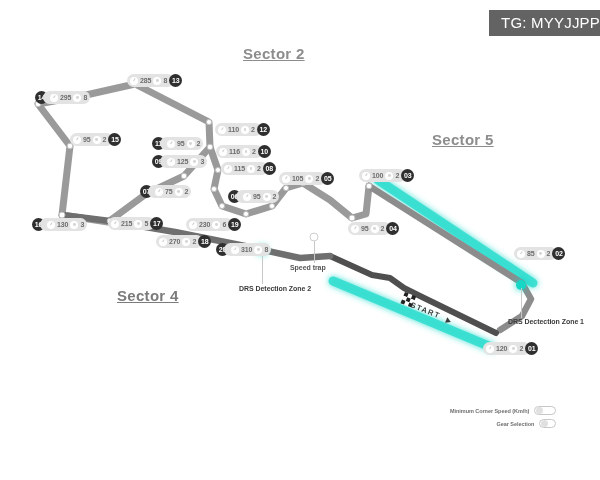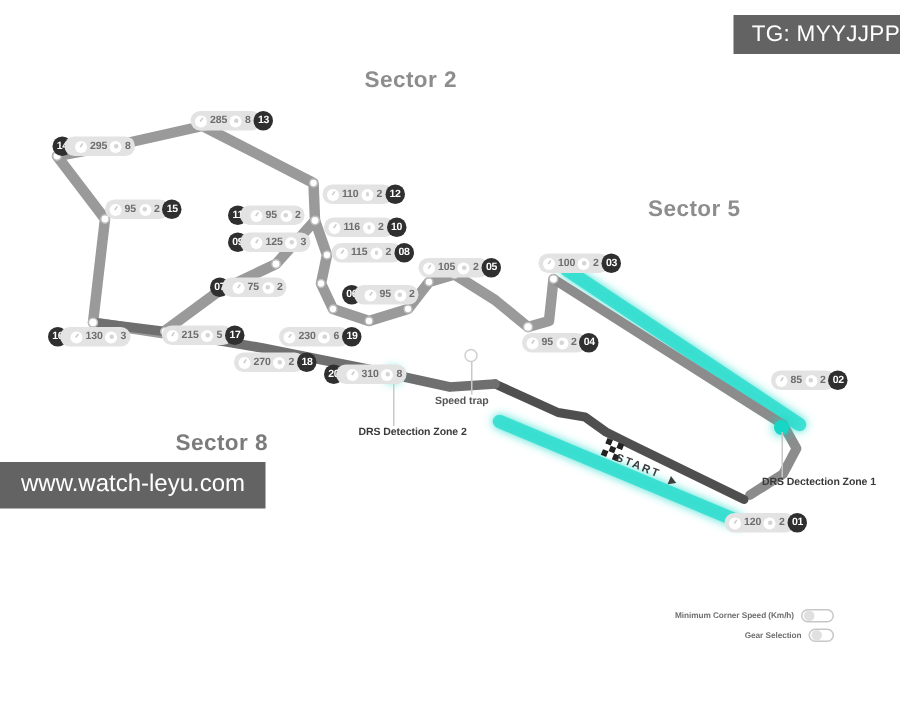--- a/index.html
+++ b/index.html
@@ -56,20 +56,21 @@
 
   
   .sector-label {
     position: absolute;
     font-size: 15px;
     font-weight: bold;
     color: #8d8d8d;
     letter-spacing: .3px;
     white-space: nowrap;
     z-index: 40;
+    text-decoration: underline;
   }
   #sector-2-label { left: 243px; top: 45px; }
   #sector-1-label { left: 432px; top: 131px; }
   #sector-3-label { left: 117px; top: 287px; color: #7b7b7b; }
 
   
   #track-svg {
     position: absolute;
     left: 0;
     top: 0;
@@ -347,25 +348,24 @@
       <rect x="8" y="8" width="4" height="4" fill="#222"></rect>
     </g>
   </svg>
 
   <div class="leader-line" style="left:262px; top:252px; height:32px;"></div>
   <div class="leader-line" style="left:314px; top:241px; height:22px;"></div>
   <div class="leader-line" style="left:521px; top:288px; height:30px;"></div>
 
   <div id="tag-badge">TG: MYYJJPP</div>
 
-  <div id="watermark">www.watch-leyu.com</div>
 
   <div class="sector-label" id="sector-1-label">Sector 5</div>
   <div class="sector-label" id="sector-2-label">Sector 2</div>
-  <div class="sector-label" id="sector-3-label">Sector 8</div>
+  <div class="sector-label" id="sector-3-label">Sector 4</div>
 
   <div class="annot" id="speed-trap-label">Speed trap</div>
   <div class="annot" id="drs2-label">DRS Detection Zone 2</div>
   <div class="annot" id="drs1-label">DRS Dectection Zone 1</div>
 
   <div id="start-text">START</div>
   <div id="start-arrow"></div>
 
   <div class="corner-chip" style="left:483px; top:342px;">
     <div class="chip-num">01</div>

